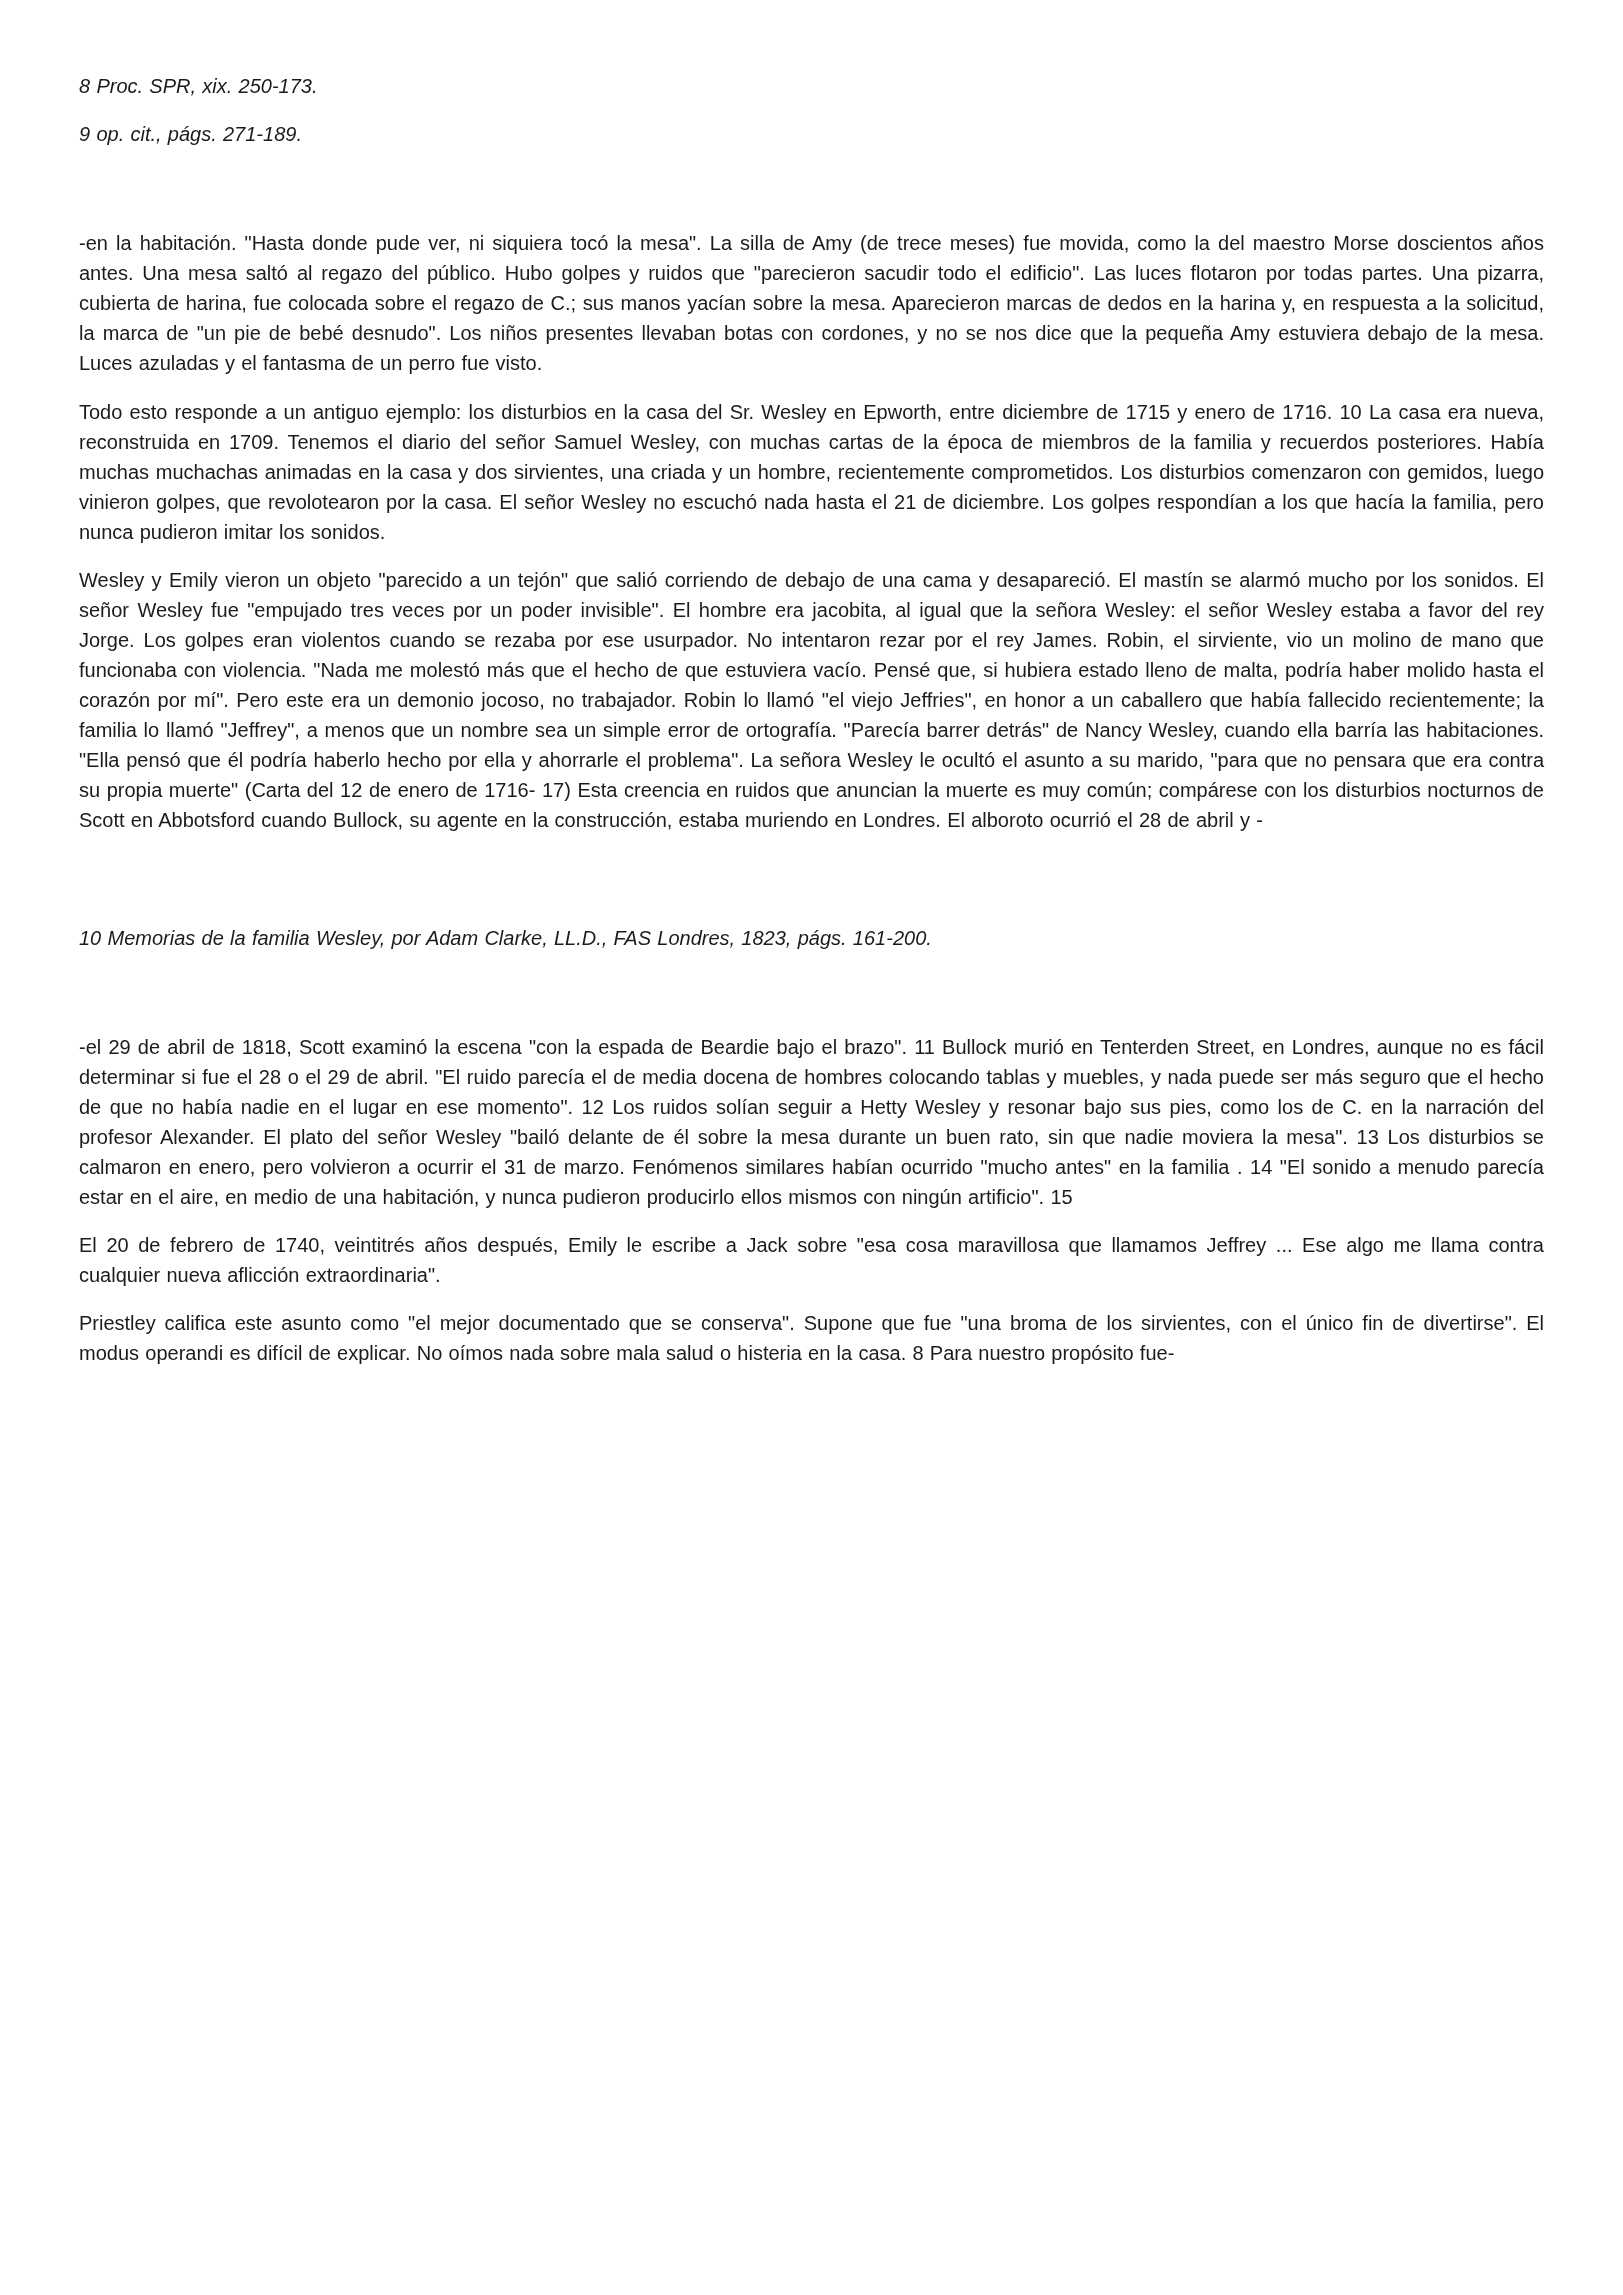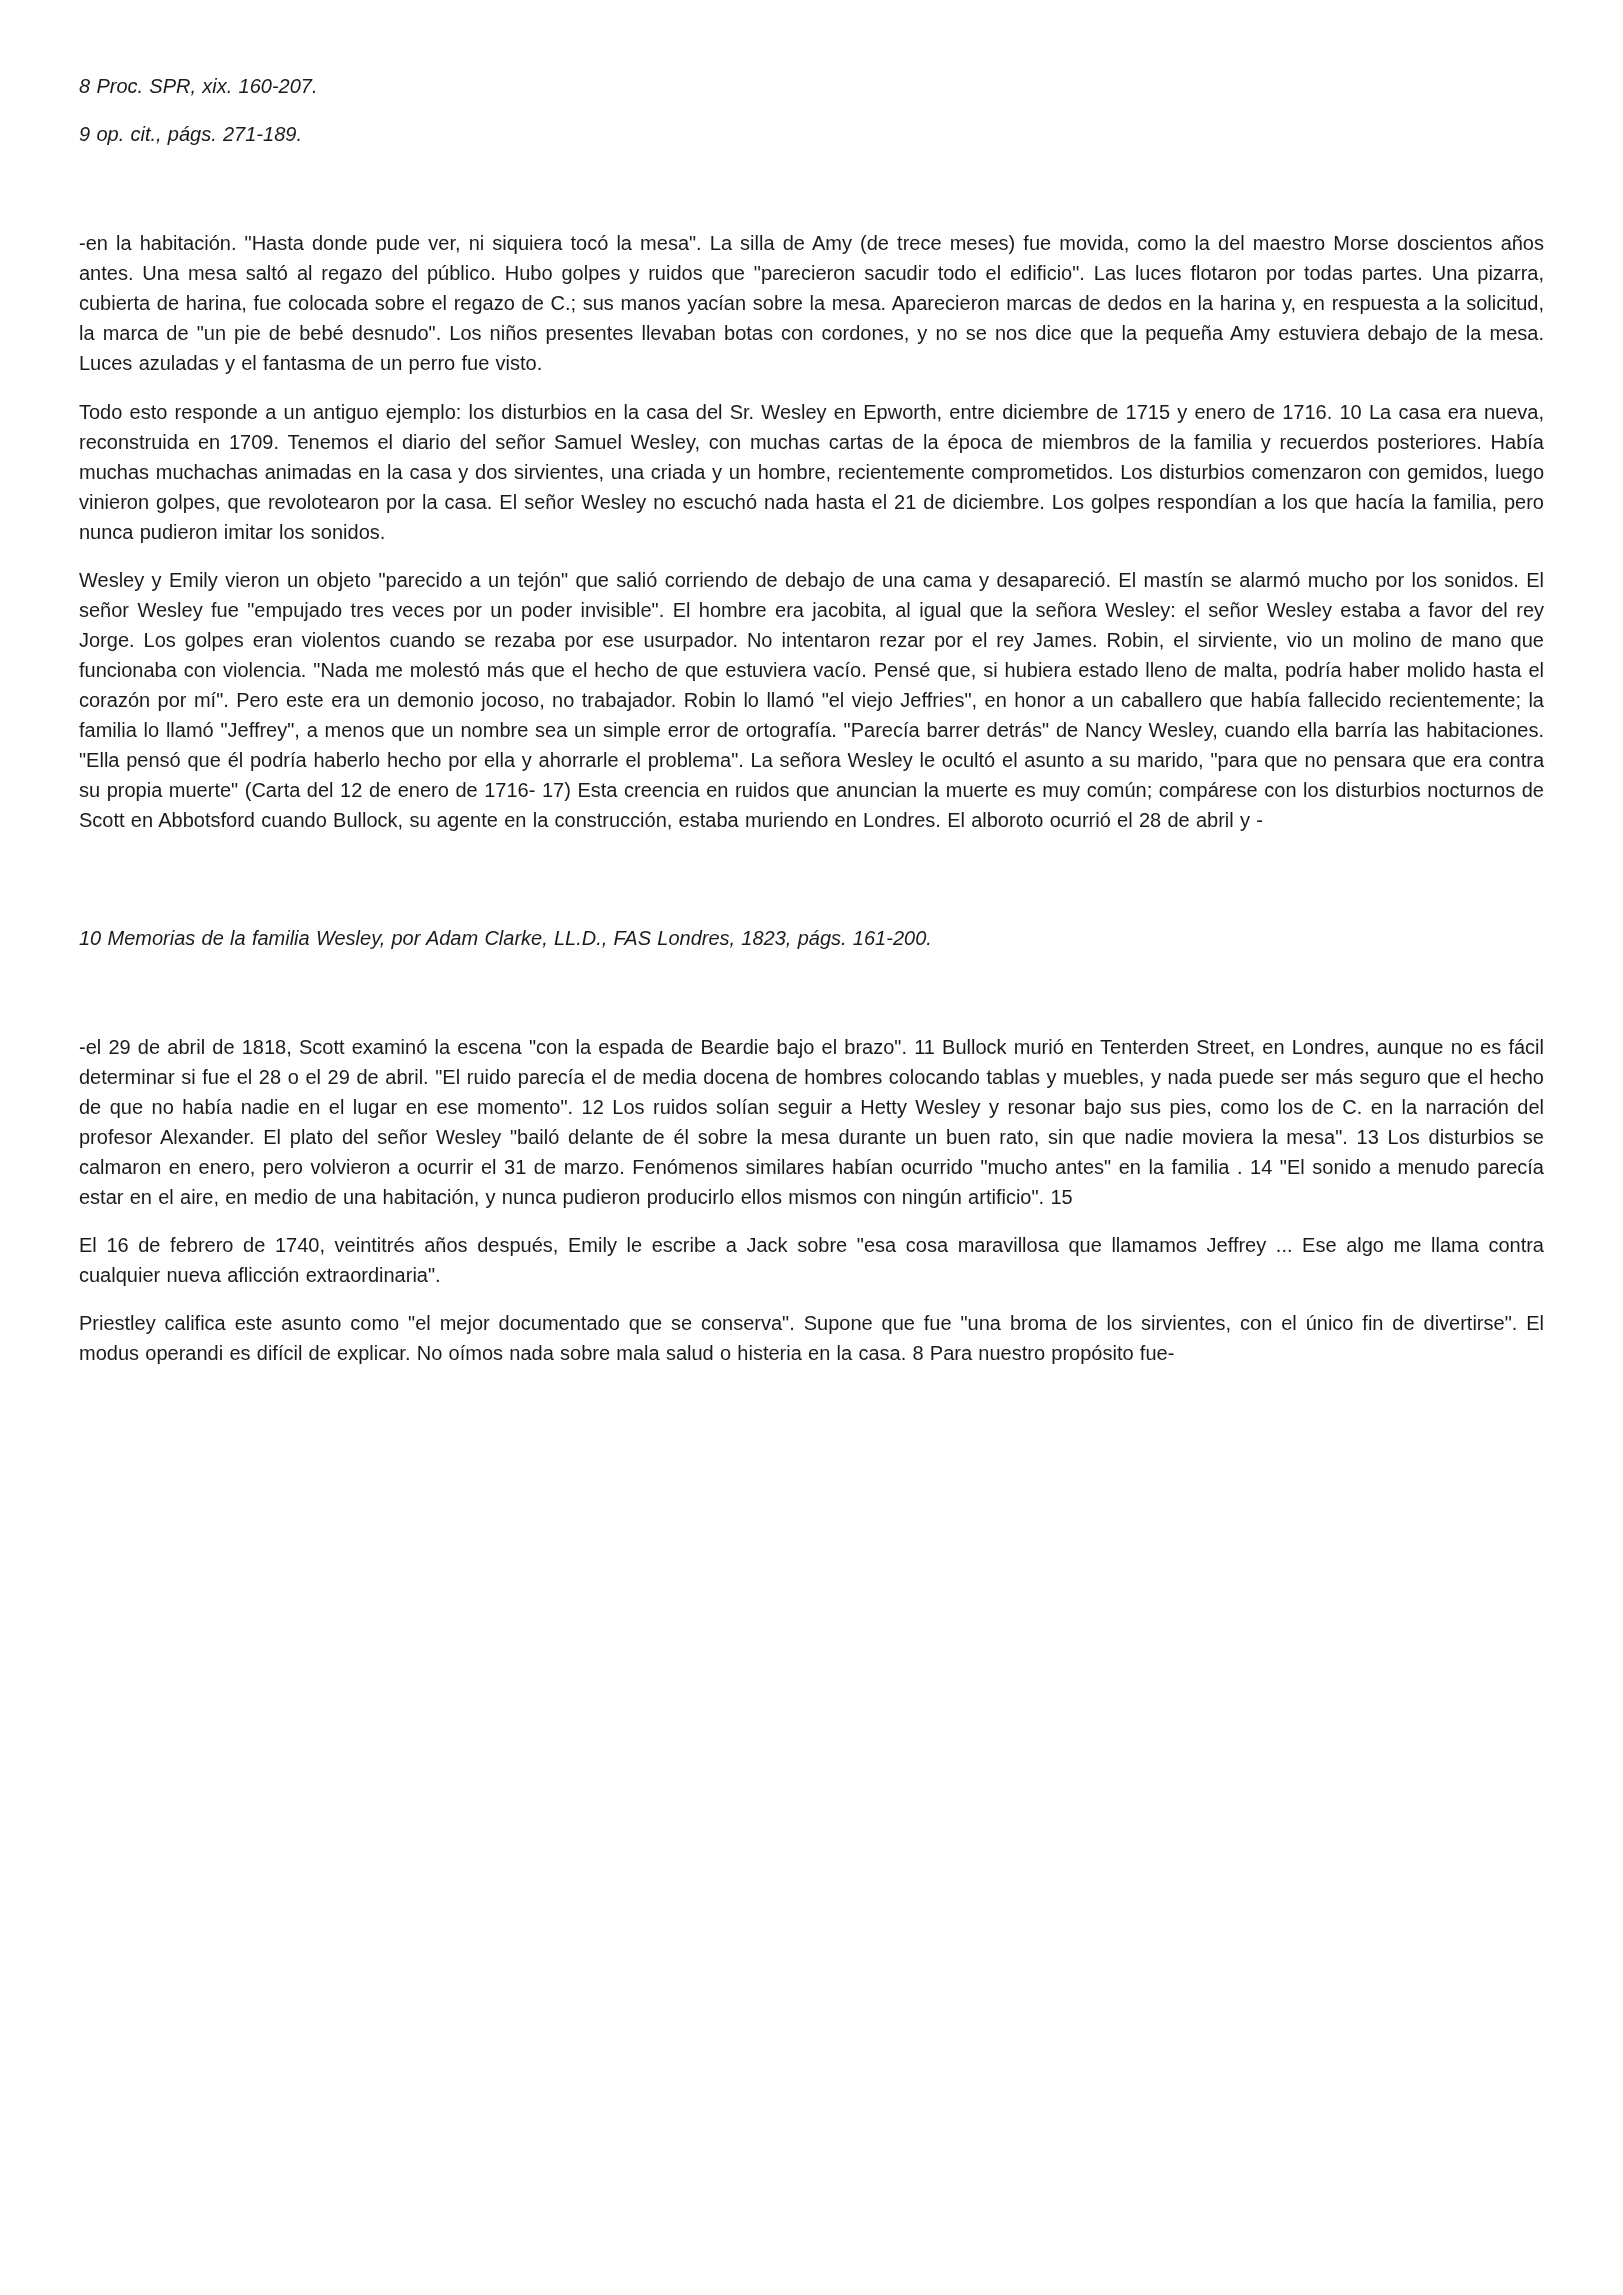--- a/index.html
+++ b/index.html
@@ -34,24 +34,24 @@
   .footnote + .paragraph { margin-top: 79px; }
   
   .paragraph + .footnote { margin-top: 88px; }
   .block strong { font-weight: 400; }
 </style>
 </head>
 <body>
 
 <div class="page">
   <div>
-      <p class="block footnote">8 Proc. SPR, xix. 160-207.</p>
+      <p class="block footnote">8 Proc. SPR, xix. 250-173.</p>
       <p class="block footnote">9 op. cit., págs. 271-189.</p>
       <p class="block paragraph"> -en la habitación. "Hasta donde pude ver, ni siquiera tocó la mesa". La silla de Amy (de trece meses) fue movida, como la del maestro Morse doscientos años antes. Una mesa saltó al regazo del público. Hubo golpes y ruidos que "parecieron sacudir todo el edificio". Las luces flotaron por todas partes. Una pizarra, cubierta de harina, fue colocada sobre el regazo de C.; sus manos yacían sobre la mesa. Aparecieron marcas de dedos en la harina y, en respuesta a la solicitud, la marca de "un pie de bebé desnudo". Los niños presentes llevaban botas con cordones, y no se nos dice que la pequeña Amy estuviera debajo de la mesa. Luces azuladas y el fantasma de un perro fue visto.</p>
       <p class="block paragraph">Todo esto responde a un antiguo ejemplo: los disturbios en la casa del Sr. Wesley en Epworth, entre diciembre de 1715 y enero de 1716. <strong>10</strong> La casa era nueva, reconstruida en 1709. Tenemos el diario del señor Samuel Wesley, con muchas cartas de la época de miembros de la familia y recuerdos posteriores. Había muchas muchachas animadas en la casa y dos sirvientes, una criada y un hombre, recientemente comprometidos. Los disturbios comenzaron con gemidos, luego vinieron golpes, que revolotearon por la casa. El señor Wesley no escuchó nada hasta el 21 de diciembre. Los golpes respondían a los que hacía la familia, pero nunca pudieron imitar los sonidos.</p>
       <p class="block paragraph">Wesley y Emily vieron un objeto "parecido a un tejón" que salió corriendo de debajo de una cama y desapareció. El mastín se alarmó mucho por los sonidos. El señor Wesley fue "empujado tres veces por un poder invisible". El hombre era jacobita, al igual que la señora Wesley: el señor Wesley estaba a favor del rey Jorge. Los golpes eran violentos cuando se rezaba por ese usurpador. No intentaron rezar por el rey James. Robin, el sirviente, vio un molino de mano que funcionaba con violencia. "Nada me molestó más que el hecho de que estuviera vacío. Pensé que, si hubiera estado lleno de malta, podría haber molido hasta el corazón por mí". Pero este era un demonio jocoso, no trabajador. Robin lo llamó "el viejo Jeffries", en honor a un caballero que había fallecido recientemente; la familia lo llamó "Jeffrey", a menos que un nombre sea un simple error de ortografía. "Parecía barrer detrás" de Nancy Wesley, cuando ella barría las habitaciones. "Ella pensó que él podría haberlo hecho por ella y ahorrarle el problema". La señora Wesley le ocultó el asunto a su marido, "para que no pensara que era contra su propia muerte" (Carta del 12 de enero de 1716- 17) Esta creencia en ruidos que anuncian la muerte es muy común; compárese con los disturbios nocturnos de Scott en Abbotsford cuando Bullock, su agente en la construcción, estaba muriendo en Londres. El alboroto ocurrió el 28 de abril y -</p>
       <p class="block footnote">10 Memorias de la familia Wesley, por Adam Clarke, LL.D., FAS Londres, 1823, págs. 161-200.</p>
       <p class="block paragraph"> -el 29 de abril de 1818, Scott examinó la escena "con la espada de Beardie bajo el brazo". <strong>11</strong> Bullock murió en Tenterden Street, en Londres, aunque no es fácil determinar si fue el 28 o el 29 de abril. "El ruido parecía el de media docena de hombres colocando tablas y muebles, y nada puede ser más seguro que el hecho de que no había nadie en el lugar en ese momento". <strong>12</strong> Los ruidos solían seguir a Hetty Wesley y resonar bajo sus pies, como los de C. en la narración del profesor Alexander. El plato del señor Wesley "bailó delante de él sobre la mesa durante un buen rato, sin que nadie moviera la mesa". <strong>13</strong> Los disturbios se calmaron en enero, pero volvieron a ocurrir el 31 de marzo. Fenómenos similares habían ocurrido "mucho antes" en la familia . <strong>14</strong> "El sonido a menudo parecía estar en el aire, en medio de una habitación, y nunca pudieron producirlo ellos mismos con ningún artificio". <strong>15</strong></p>
-      <p class="block paragraph">El 16 de febrero de 1740, veintitrés años después, Emily le escribe a Jack sobre "esa cosa maravillosa que llamamos Jeffrey ... Ese algo me llama contra cualquier nueva aflicción extraordinaria".</p>
+      <p class="block paragraph">El 20 de febrero de 1740, veintitrés años después, Emily le escribe a Jack sobre "esa cosa maravillosa que llamamos Jeffrey ... Ese algo me llama contra cualquier nueva aflicción extraordinaria".</p>
       <p class="block paragraph">Priestley califica este asunto como "el mejor documentado que se conserva". Supone que fue "una broma de los sirvientes, con el único fin de divertirse". El modus operandi es difícil de explicar. No oímos nada sobre mala salud o histeria en la casa. <strong>8</strong> Para nuestro propósito fue-</p>
     </div>
 </div>
 
 
 </body></html>

